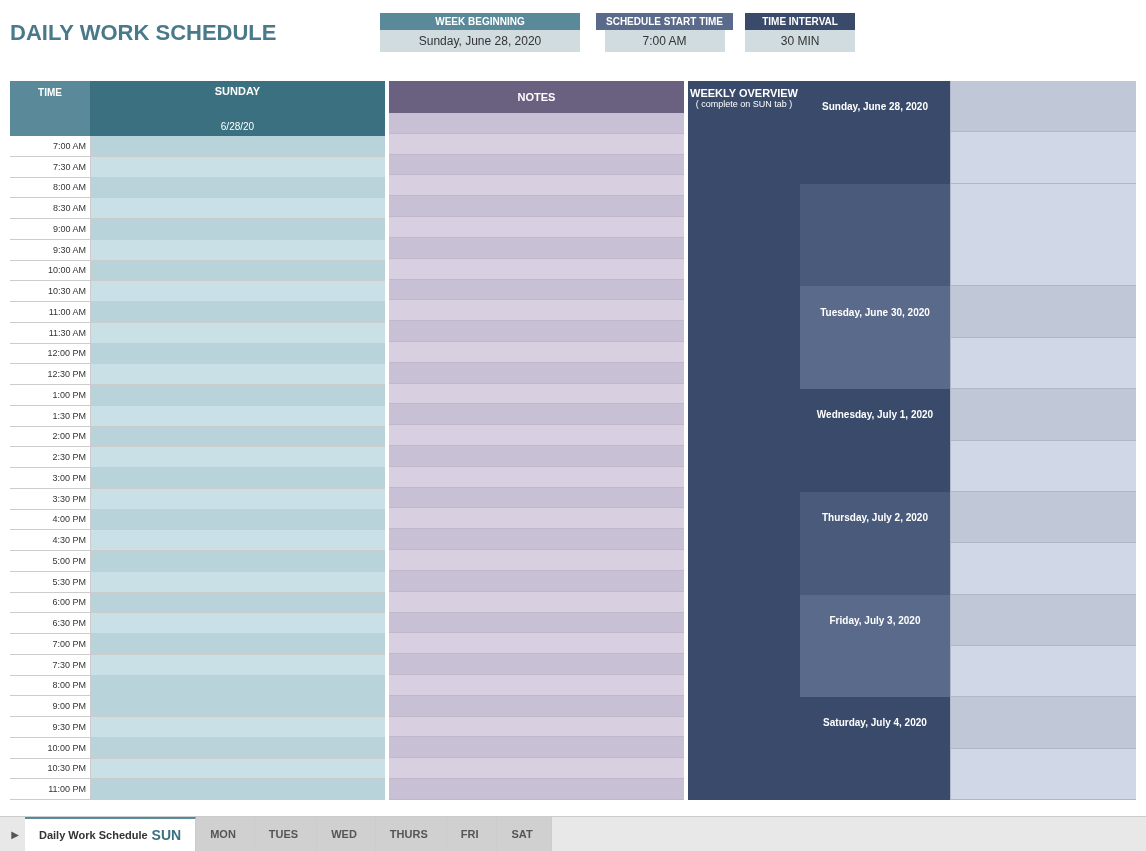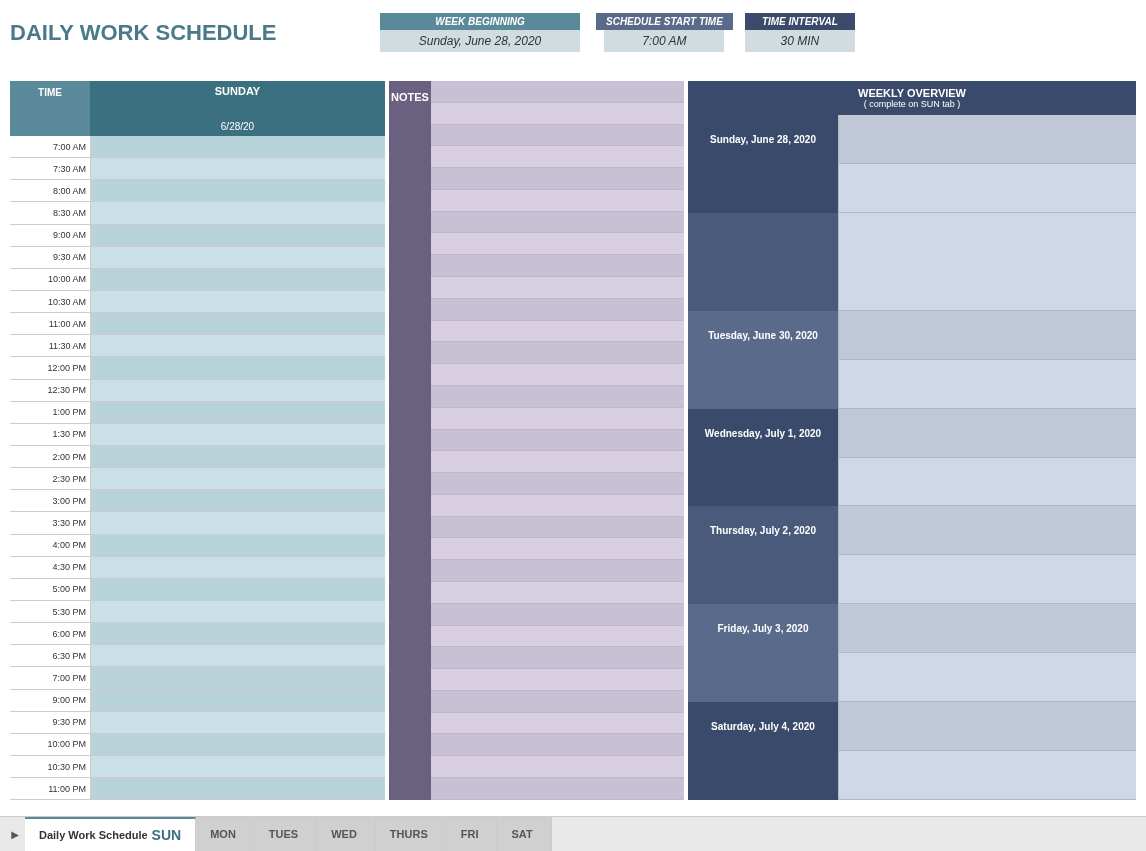--- a/index.html
+++ b/index.html
@@ -25,21 +25,20 @@
       font-weight: bold;
       color: #4a7a8a;
       width: 370px;
       flex-shrink: 0;
     }
     .header-controls {
       display: flex;
       gap: 4px;
       flex: 1;
       align-items: center;
-      font-style: italic;
     }
     .header-block {
       display: flex;
       flex-direction: column;
       align-items: center;
     }
     .header-label {
       background: #5a8a9a;
       color: #fff;
       font-size: 10px;
@@ -128,20 +127,21 @@
       flex: 1;
       border-bottom: 1px solid #ccc;
       border-left: 1px solid #ccc;
     }
     .day-cell.even { background: #b8d4da; }
     .day-cell.odd { background: #c8e0e6; }
 
     
     .notes-table {
       display: flex;
+      flex-direction: column;
       width: 295px;
       flex-shrink: 0;
     }
     .notes-header {
       background: #6a6080;
       color: #fff;
       font-size: 11px;
       font-weight: bold;
       text-align: center;
       padding: 10px 2px;
@@ -157,21 +157,21 @@
       min-height: 0;
       border-bottom: 1px solid #c0b8c8;
     }
     .notes-row.even { background: #c8c0d4; }
     .notes-row.odd { background: #d8d0e0; }
 
     
     .weekly-overview {
       flex: 1;
       display: flex;
-      flex-direction: column;
+      flex-direction: row;
     }
     .weekly-header {
       background: #3a4a6a;
       color: #fff;
       text-align: center;
       padding: 6px 2px;
     }
     .weekly-header-title {
       font-size: 11px;
       font-weight: bold;
@@ -396,20 +396,28 @@
         </div>
         <div class="schedule-row">
           <div class="time-cell">6:30 PM</div>
           <div class="day-cell odd"></div>
         </div>
         <div class="schedule-row">
           <div class="time-cell">7:00 PM</div>
           <div class="day-cell even"></div>
         </div>
         <div class="schedule-row">
+          <div class="time-cell">7:30 PM</div>
+          <div class="day-cell odd"></div>
+        </div>
+        <div class="schedule-row">
+          <div class="time-cell">8:00 PM</div>
+          <div class="day-cell even"></div>
+        </div>
+        <div class="schedule-row">
           <div class="time-cell">9:00 PM</div>
           <div class="day-cell even"></div>
         </div>
         <div class="schedule-row">
           <div class="time-cell">9:30 PM</div>
           <div class="day-cell odd"></div>
         </div>
         <div class="schedule-row">
           <div class="time-cell">10:00 PM</div>
           <div class="day-cell even"></div>

